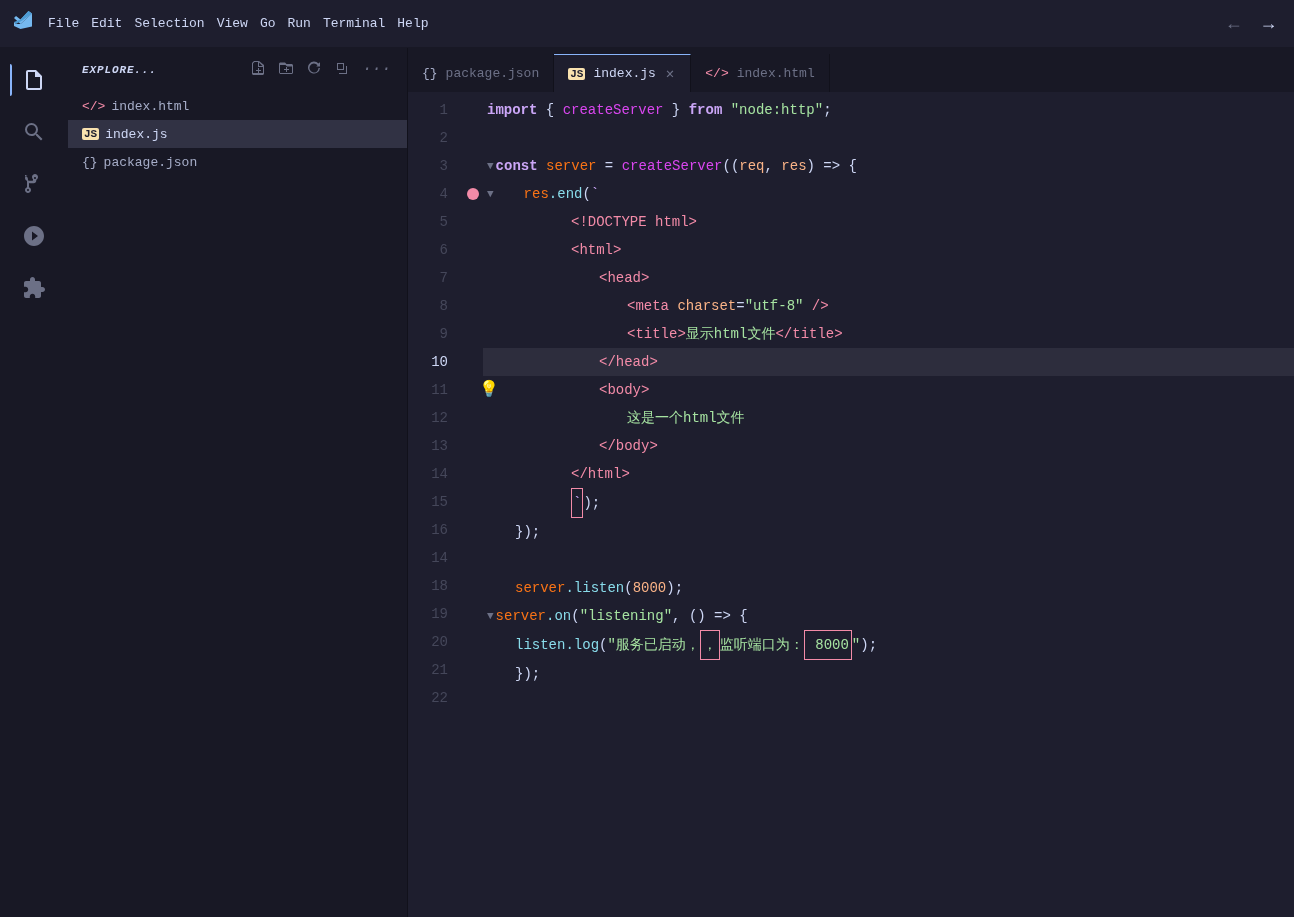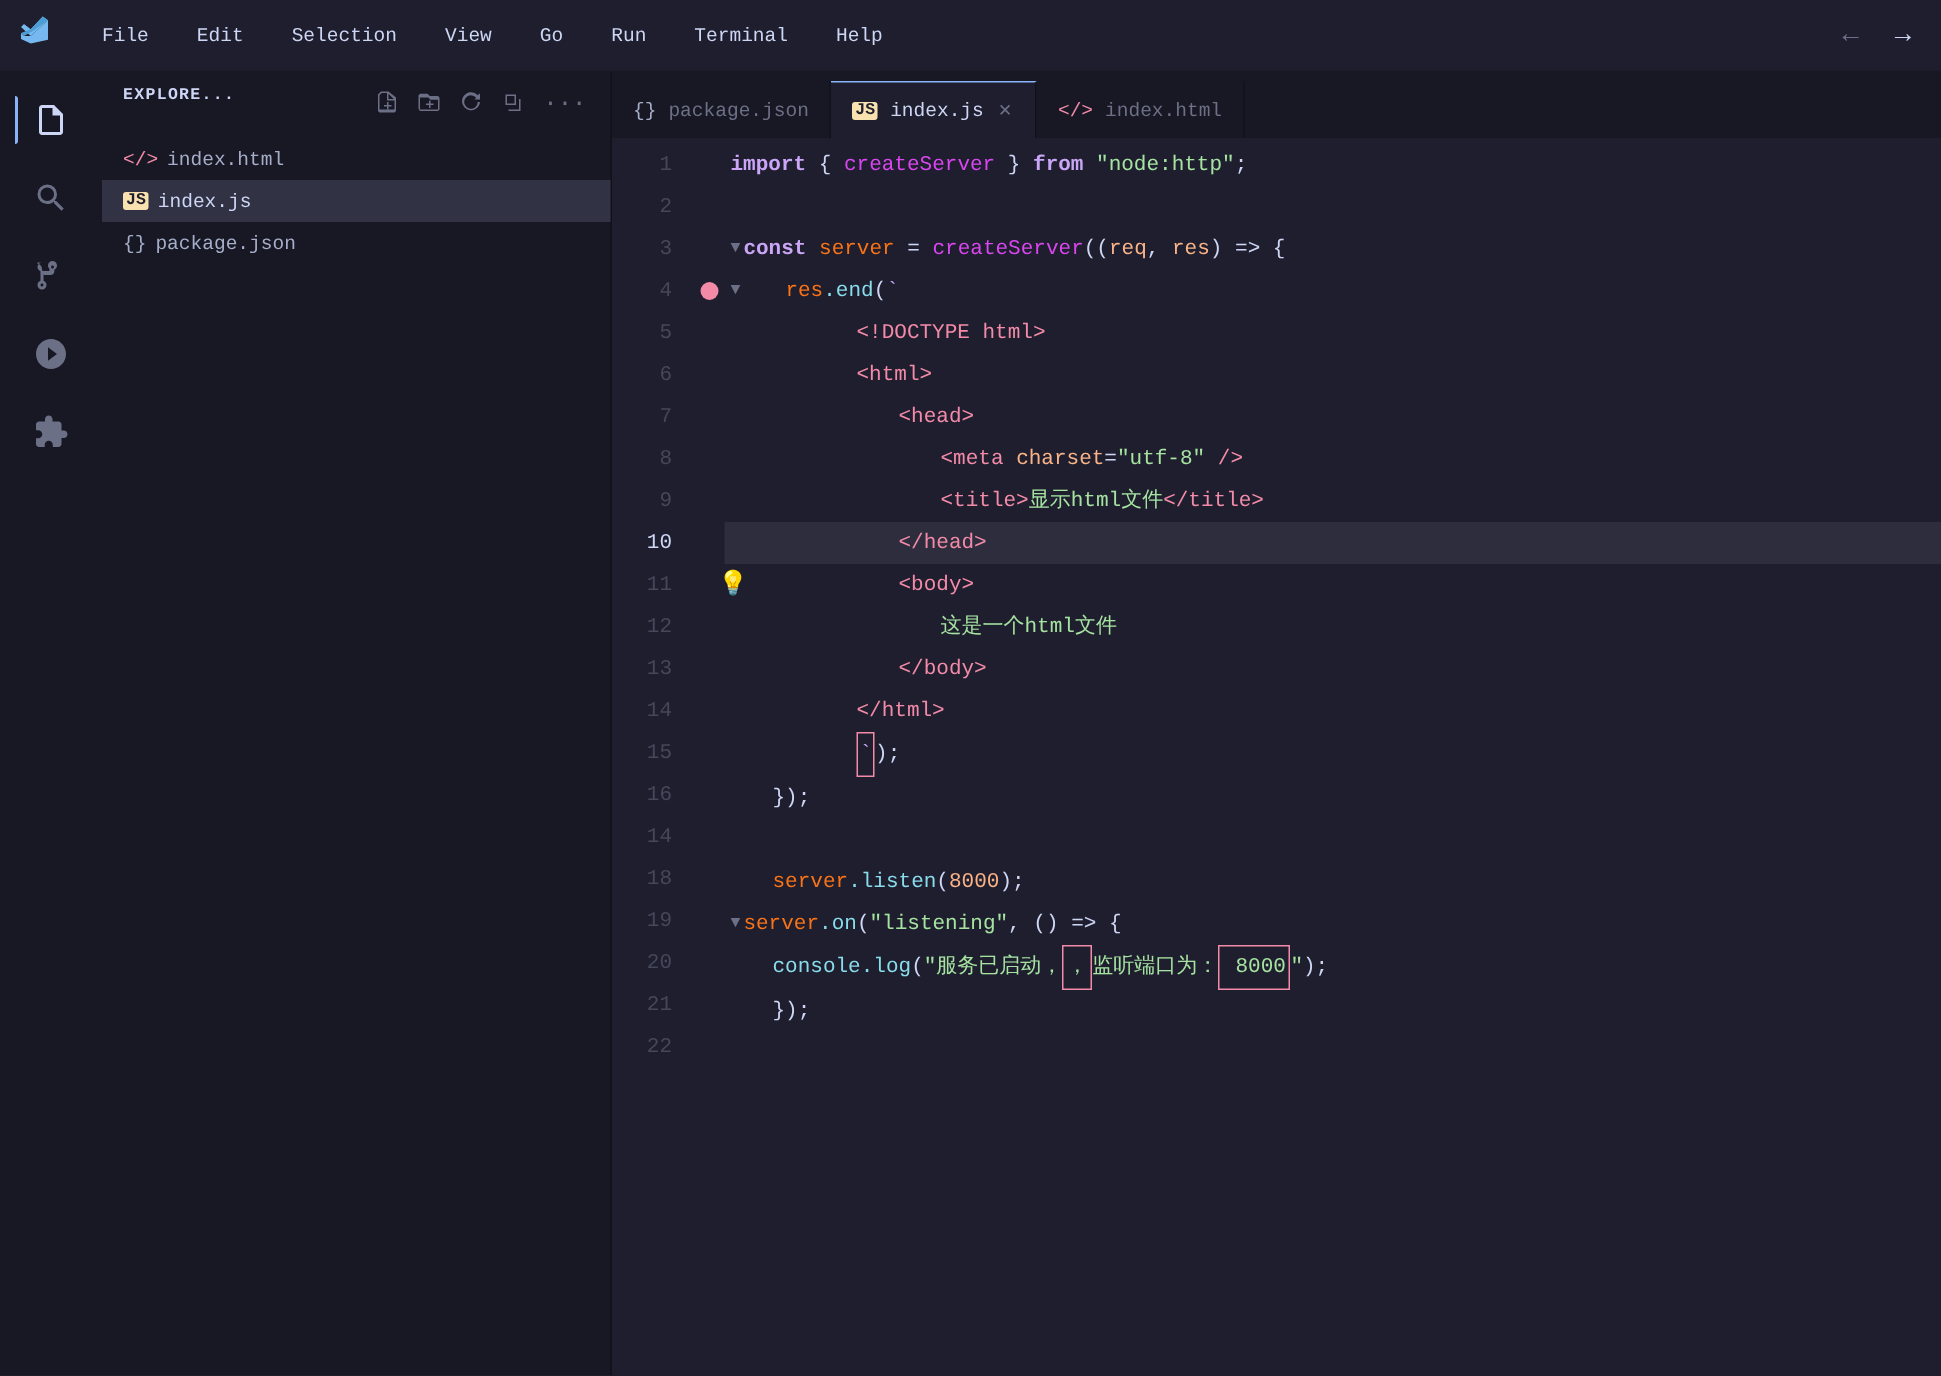--- a/index.html
+++ b/index.html
@@ -14,21 +14,20 @@
       flex-direction: column;
     }
 
     
     .menu-bar {
       background: #1e1e2e;
       display: flex;
       align-items: center;
       height: 48px;
       padding: 0 12px;
-      gap: 20px;
       border-bottom: 1px solid #181825;
       flex-shrink: 0;
     }
     .menu-logo {
       color: #89b4fa;
       font-size: 22px;
       margin-right: 8px;
     }
     .menu-item {
       color: #cdd6f4;
@@ -98,23 +97,25 @@
     .sidebar {
       width: 340px;
       background: #181825;
       display: flex;
       flex-direction: column;
       flex-shrink: 0;
       border-right: 1px solid #11111b;
     }
     .sidebar-header {
       display: flex;
+      align-items: center;
       justify-content: space-between;
       padding: 10px 14px;
       height: 44px;
+      font-style: italic;
     }
     .sidebar-title {
       font-size: 11px;
       font-weight: 700;
       color: #cdd6f4;
       letter-spacing: 0.08em;
       text-transform: uppercase;
     }
     .sidebar-icons {
       display: flex;
@@ -543,21 +544,21 @@
           <span class="fold-icon">▼</span>
           <span class="server-var">server</span>
           <span class="method">.on</span>
           <span>(</span>
           <span class="str">"listening"</span>
           <span>, () =&gt; {</span>
         </div>
 
         <div class="code-line">
           <span class="indent1"></span>
-          <span class="console-fn">console</span>
+          <span class="console-fn">listen</span>
           <span class="method">.log</span>
           <span>(</span>
           <span class="str">"服务已启动，</span>
           <span class="str" style="border:1px solid #f38ba8; padding:0 2px">，</span>
           <span class="str">监听端口为：</span>
           <span class="str" style="border:1px solid #f38ba8; padding:0 2px"> 8000</span>
           <span class="str">"</span>
           <span>);</span>
         </div>
 

